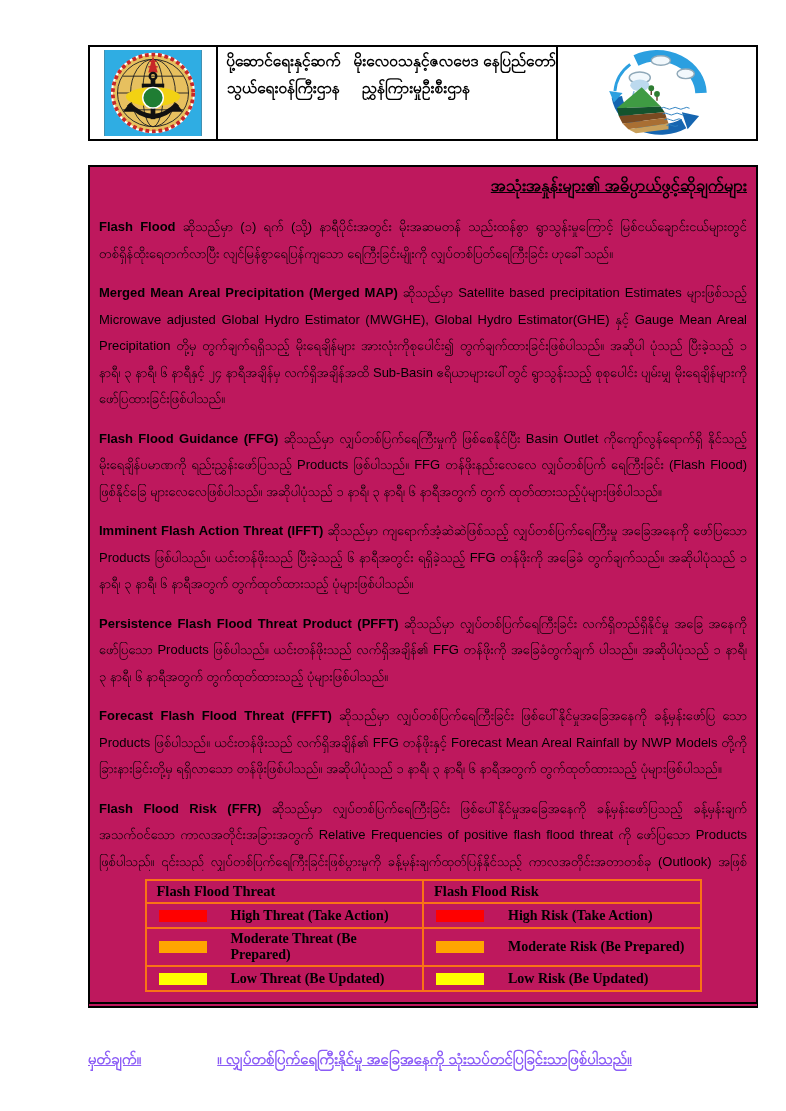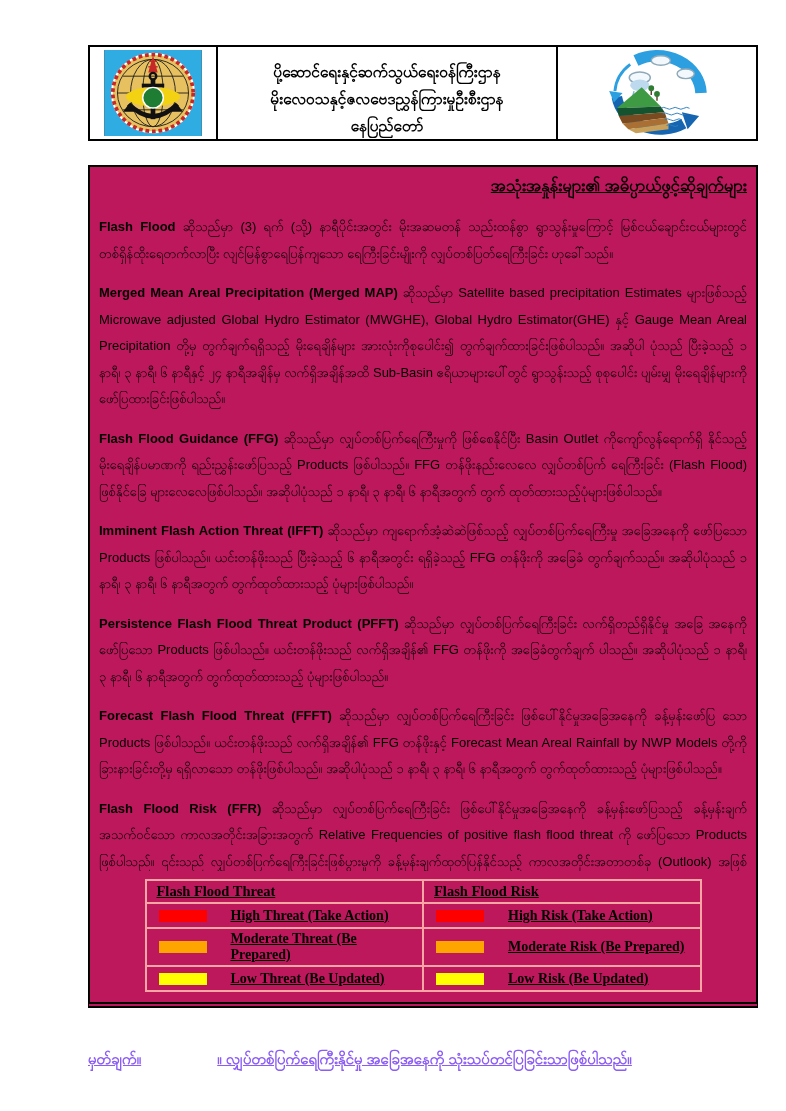--- a/index.html
+++ b/index.html
@@ -9,21 +9,21 @@
   }
   
   .header-band{
     position:absolute;left:88px;top:45px;width:670px;height:96px;
     border:2px solid #000;box-sizing:border-box;display:flex;align-items:stretch;background:#fff;
   }
   .logo-cell{display:flex;align-items:center;justify-content:center}
   .logo-cell.left{width:128px;border-right:2px solid #000;box-sizing:border-box}
   .logo-cell.right{width:200px;border-left:2px solid #000;box-sizing:border-box}
   .header-titles{
-    flex:1;display:flex;flex-direction:column;justify-content:flex-end;
+    flex:1;display:flex;flex-direction:row;justify-content:flex-end;
     text-align:center;font-weight:bold;font-size:15.5px;line-height:27px;
   }
   
   .content-box{
     position:absolute;left:88px;top:165px;width:670px;height:843px;
     border:2px solid #000;border-bottom:6px double #000;box-sizing:border-box;
     padding:6px 9px 4px;display:flex;flex-direction:column;background:#be185d;align-items:flex-end;
   }
   .doc-title{
     flex:0 0 auto;text-align:center;font-weight:bold;font-size:16.5px;
@@ -32,22 +32,22 @@
   .paragraphs{
     flex:1 1 auto;overflow:hidden;font-size:13px;line-height:26.5px;text-align:justify;
   }
   .para{margin-top:13px}
   .para .lead{font-weight:bold}
   
   .legend-table{
     flex:0 0 auto;width:557px;margin:8px auto 6px;border-collapse:collapse;table-layout:fixed;
   }
   .legend-table th,.legend-table td{
-    border:2px solid #fca5a5;padding:2px 10px;box-sizing:border-box;
-    font-family:"Liberation Serif",serif;font-weight:bold;color:#000;text-decoration:underline;
+    border:2px solid #f97316;padding:2px 10px;box-sizing:border-box;
+    font-family:"Liberation Serif",serif;font-weight:bold;color:#000;
   }
   .legend-table th{font-size:14.5px;text-align:left;height:22px}
   .legend-table td{height:25px;font-size:14px}
   .cell-flex{display:flex;align-items:center}
   .swatch{width:48px;height:12px;margin:0 24px 0 2px;flex:0 0 auto}
   
   .footnote{
     position:absolute;left:88px;top:1046px;width:670px;display:flex;
     font-weight:bold;font-size:15px;color:#d21f1f;line-height:26px;
   }
@@ -121,21 +121,21 @@
         <path d="M68 80 q3 -2 6 0 q3 2 6 0"></path>
       </g>
     </svg>
   </div>
 </div>
 
 <div class="content-box">
   <div class="doc-title">အသုံးအနှုန်းများ၏ အဓိပ္ပာယ်ဖွင့်ဆိုချက်များ</div>
 
   <div class="paragraphs">
-    <p class="para"><span class="lead">Flash Flood</span><span> ဆိုသည်မှာ (3) ရက် (သို့) နာရီပိုင်းအတွင်း မိုးအဆမတန် သည်းထန်စွာ ရွာသွန်းမှုကြောင့် မြစ်ငယ်ချောင်းငယ်များတွင် တစ်ရှိန်ထိုးရေတက်လာပြီး လျင်မြန်စွာရေပြန်ကျသော ရေကြီးခြင်းမျိုးကို လျှပ်တစ်ပြတ်ရေကြီးခြင်း ဟုခေါ်သည်။</span></p>
+    <p class="para"><span class="lead">Flash Flood</span><span> ဆိုသည်မှာ (၁) ရက် (သို့) နာရီပိုင်းအတွင်း မိုးအဆမတန် သည်းထန်စွာ ရွာသွန်းမှုကြောင့် မြစ်ငယ်ချောင်းငယ်များတွင် တစ်ရှိန်ထိုးရေတက်လာပြီး လျင်မြန်စွာရေပြန်ကျသော ရေကြီးခြင်းမျိုးကို လျှပ်တစ်ပြတ်ရေကြီးခြင်း ဟုခေါ်သည်။</span></p>
     <p class="para"><span class="lead">Merged Mean Areal Precipitation (Merged MAP)</span><span> ဆိုသည်မှာ Satellite based precipitation Estimates များဖြစ်သည့် Microwave adjusted Global Hydro Estimator (MWGHE), Global Hydro Estimator(GHE) နှင့် Gauge Mean Areal Precipitation တို့မှ တွက်ချက်ရရှိသည့် မိုးရေချိန်များ အားလုံးကိုစုပေါင်း၍ တွက်ချက်ထားခြင်းဖြစ်ပါသည်။ အဆိုပါ ပုံသည် ပြီးခဲ့သည့် ၁ နာရီ၊ ၃ နာရီ၊ ၆ နာရီနှင့် ၂၄ နာရီအချိန်မှ လက်ရှိအချိန်အထိ Sub-Basin ဧရိယာများပေါ်တွင် ရွာသွန်းသည့် စုစုပေါင်း ပျမ်းမျှ မိုးရေချိန်များကို ဖော်ပြထားခြင်းဖြစ်ပါသည်။</span></p>
     <p class="para"><span class="lead">Flash Flood Guidance (FFG)</span><span> ဆိုသည်မှာ လျှပ်တစ်ပြက်ရေကြီးမှုကို ဖြစ်စေနိုင်ပြီး Basin Outlet ကိုကျော်လွန်ရောက်ရှိ နိုင်သည့် မိုးရေချိန်ပမာဏကို ရည်းညွှန်းဖော်ပြသည့် Products ဖြစ်ပါသည်။ FFG တန်ဖိုးနည်းလေလေ လျှပ်တစ်ပြက် ရေကြီးခြင်း (Flash Flood) ဖြစ်နိုင်ခြေ များလေလေဖြစ်ပါသည်။ အဆိုပါပုံသည် ၁ နာရီ၊ ၃ နာရီ၊ ၆ နာရီအတွက် တွက် ထုတ်ထားသည့်ပုံများဖြစ်ပါသည်။</span></p>
     <p class="para"><span class="lead">Imminent Flash Action Threat (IFFT)</span><span> ဆိုသည်မှာ ကျရောက်အံ့ဆဲဆဲဖြစ်သည့် လျှပ်တစ်ပြက်ရေကြီးမှု အခြေအနေကို ဖော်ပြသော Products ဖြစ်ပါသည်။ ယင်းတန်ဖိုးသည် ပြီးခဲ့သည့် ၆ နာရီအတွင်း ရရှိခဲ့သည့် FFG တန်ဖိုးကို အခြေခံ တွက်ချက်သည်။ အဆိုပါပုံသည် ၁ နာရီ၊ ၃ နာရီ၊ ၆ နာရီအတွက် တွက်ထုတ်ထားသည့် ပုံများဖြစ်ပါသည်။</span></p>
     <p class="para"><span class="lead">Persistence Flash Flood Threat Product (PFFT)</span><span> ဆိုသည်မှာ လျှပ်တစ်ပြက်ရေကြီးခြင်း လက်ရှိတည်ရှိနိုင်မှု အခြေ အနေကို ဖော်ပြသော Products ဖြစ်ပါသည်။ ယင်းတန်ဖိုးသည် လက်ရှိအချိန်၏ FFG တန်ဖိုးကို အခြေခံတွက်ချက် ပါသည်။ အဆိုပါပုံသည် ၁ နာရီ၊ ၃ နာရီ၊ ၆ နာရီအတွက် တွက်ထုတ်ထားသည့် ပုံများဖြစ်ပါသည်။</span></p>
     <p class="para"><span class="lead">Forecast Flash Flood Threat (FFFT)</span><span> ဆိုသည်မှာ လျှပ်တစ်ပြက်ရေကြီးခြင်း ဖြစ်ပေါ်နိုင်မှုအခြေအနေကို ခန့်မှန်းဖော်ပြ သော Products ဖြစ်ပါသည်။ ယင်းတန်ဖိုးသည် လက်ရှိအချိန်၏ FFG တန်ဖိုးနှင့် Forecast Mean Areal Rainfall by NWP Models တို့ကို ခြားနားခြင်းတို့မှ ရရှိလာသော တန်ဖိုးဖြစ်ပါသည်။ အဆိုပါပုံသည် ၁ နာရီ၊ ၃ နာရီ၊ ၆ နာရီအတွက် တွက်ထုတ်ထားသည့် ပုံများဖြစ်ပါသည်။</span></p>
     <p class="para"><span class="lead">Flash Flood Risk (FFR)</span><span> ဆိုသည်မှာ လျှပ်တစ်ပြက်ရေကြီးခြင်း ဖြစ်ပေါ်နိုင်မှုအခြေအနေကို ခန့်မှန်းဖော်ပြသည့် ခန့်မှန်းချက် အသက်ဝင်သော ကာလအတိုင်းအခြားအတွက် Relative Frequencies of positive flash flood threat ကို ဖော်ပြသော Products ဖြစ်ပါသည်။ ၎င်းသည် လျှပ်တစ်ပြက်ရေကြီးခြင်းဖြစ်ပွားမှုကို ခန့်မှန်းချက်ထုတ်ပြန်နိုင်သည့် ကာလအတိုင်းအတာတစ်ခု (Outlook) အဖြစ် ယူဆနိုင်ပါသည်။ အဆိုပါပုံသည် ၁၂ နာရီ၊ ၂၄ နာရီ၊ ၃၆ နာရီအတွက် တွက်ထုတ်ထားသည့် ပုံများဖြစ်ပါသည်။</span></p>
   </div>
 
   <table class="legend-table">
     <tbody>

